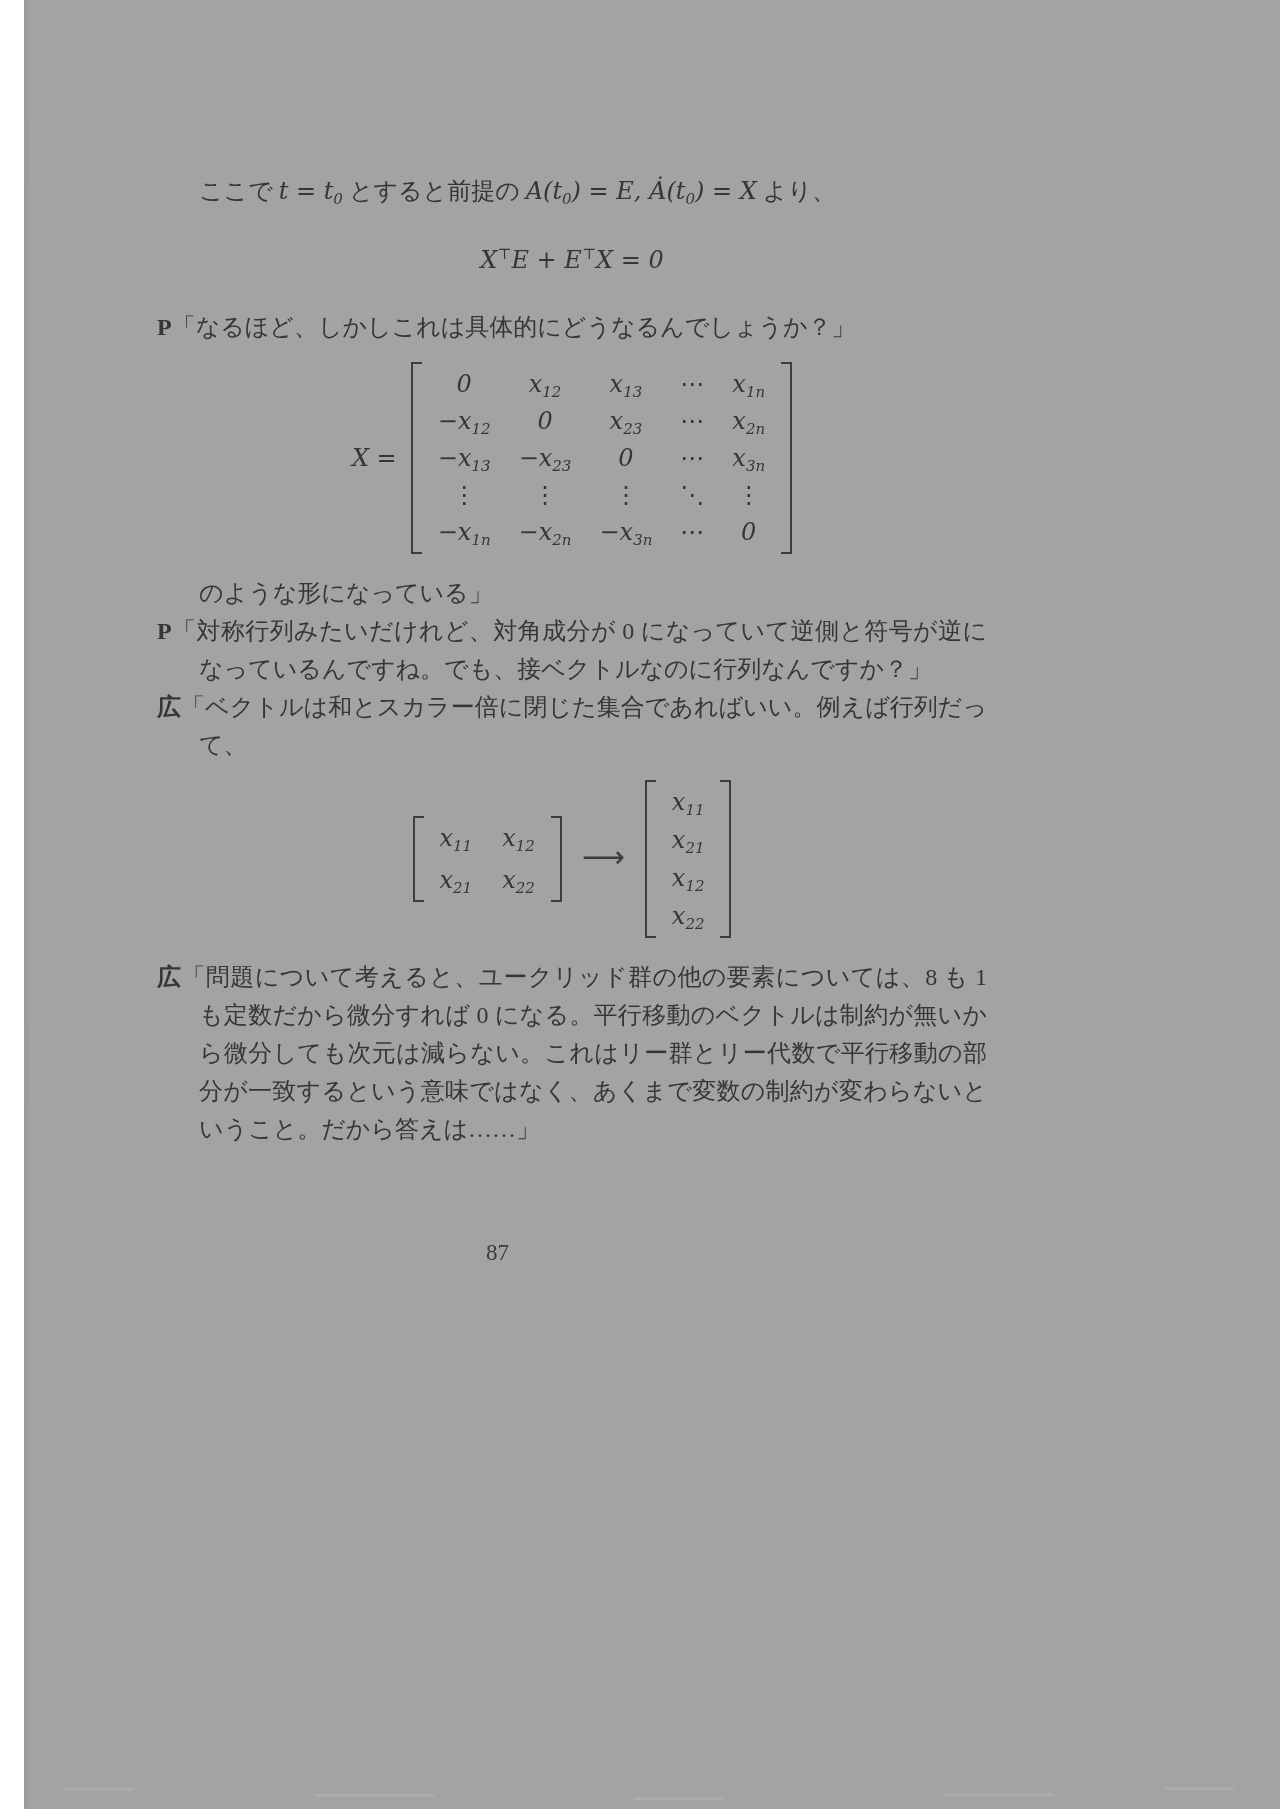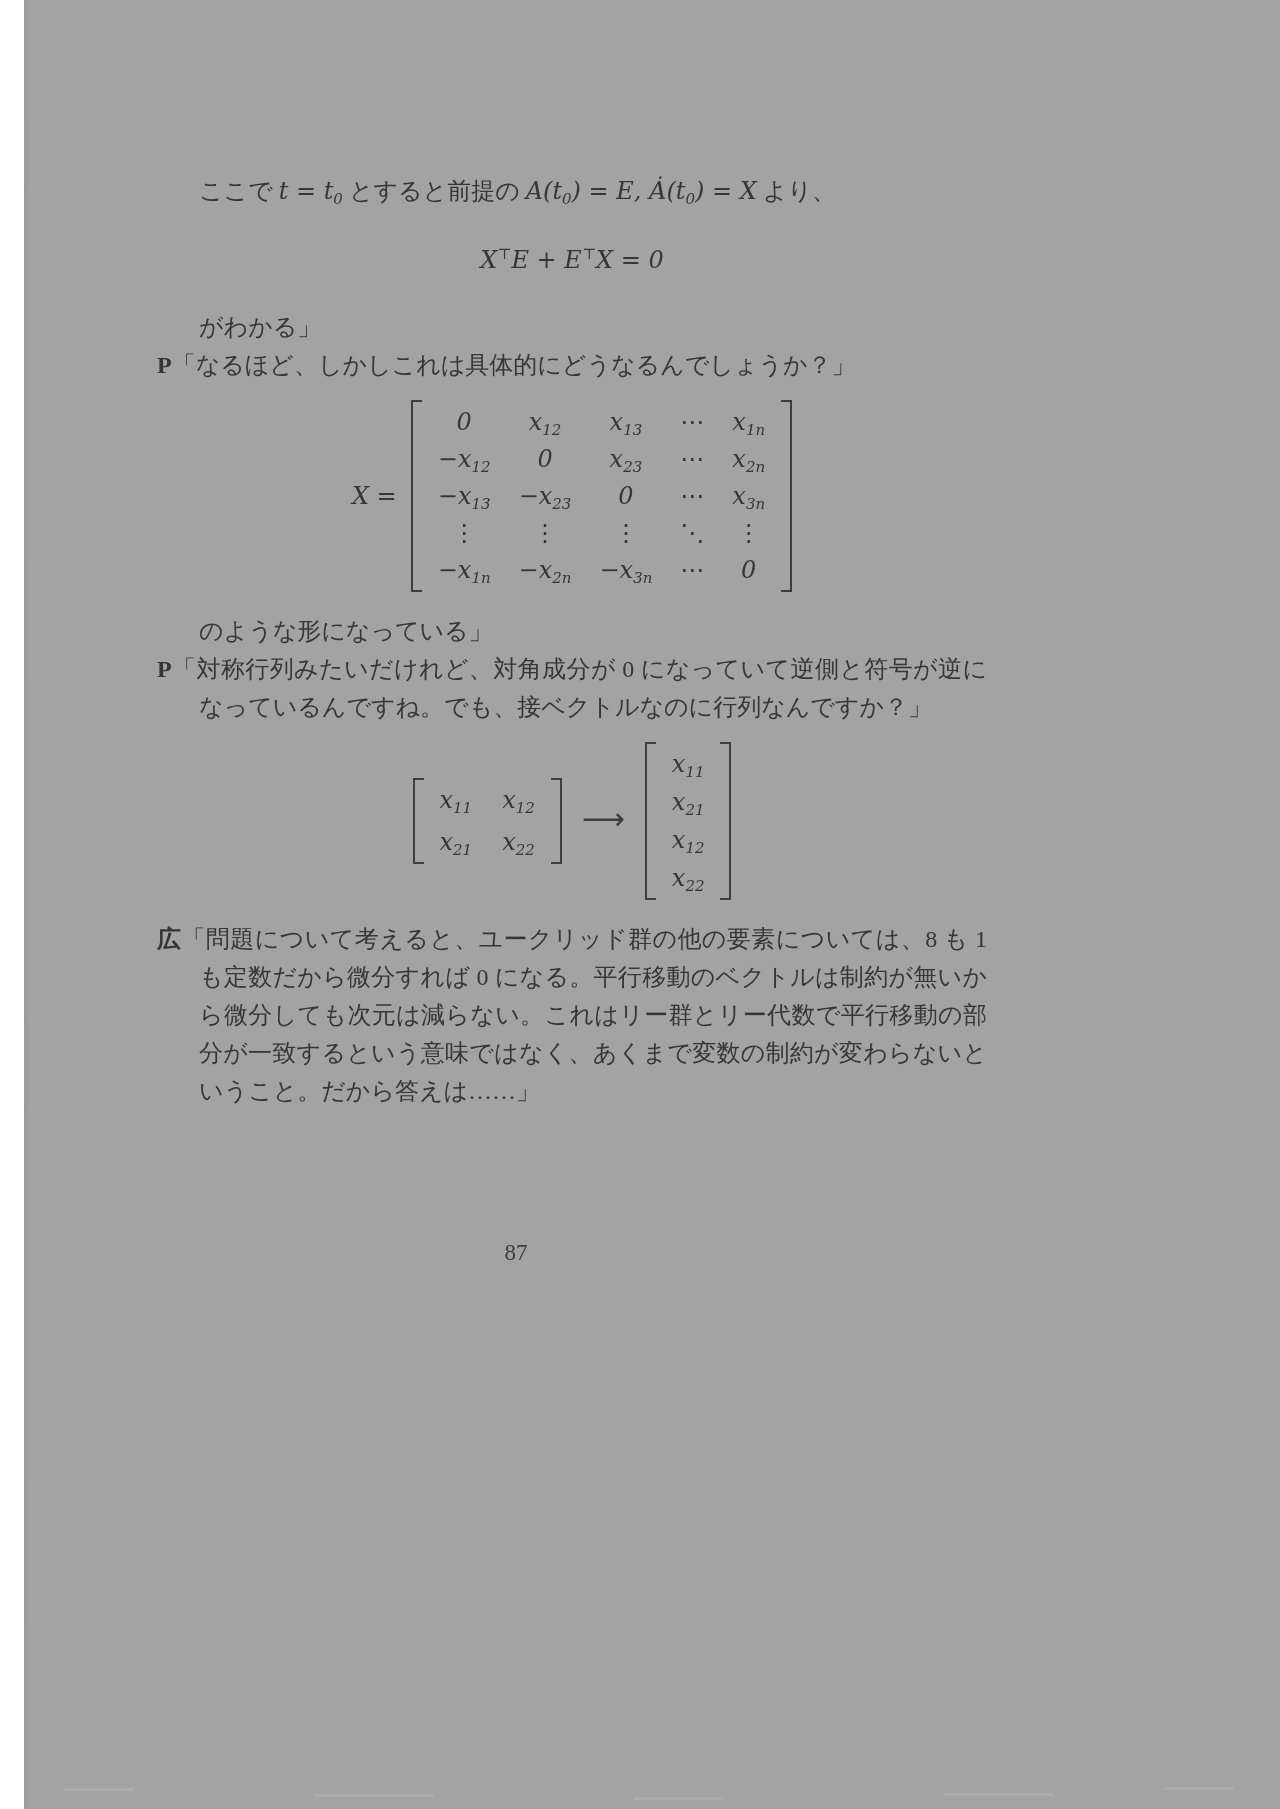--- a/index.html
+++ b/index.html
@@ -54,21 +54,21 @@
   }
   .g5{grid-template-columns:repeat(5,auto);column-gap:28px;row-gap:13px;}
   .g2{grid-template-columns:repeat(2,auto);column-gap:30px;row-gap:18px;}
   .g1{grid-template-columns:auto;row-gap:14px;}
   .arrow{
     font-family:"DejaVu Sans",sans-serif;
     font-size:30px;margin:0 20px;color:#3d3d3d;position:relative;top:-2px;
   }
   .page-number{
     position:absolute;left:462px;top:1240px;width:60px;
-    text-align:center;font-size:23px;color:#3c3c3c;
+    font-size:23px;color:#3c3c3c;
   }
 </style>
 </head>
 <body>
 
 <div class="page">
 
   <div class="edge-left"></div>
   <div class="edge-tick" style="left:2px;top:120px;width:3px;height:70px;"></div>
   <div class="edge-tick" style="left:1px;top:560px;width:3px;height:120px;"></div>
@@ -81,21 +81,20 @@
   <div class="bottom-mark" style="left:1140px;top:1787px;width:70px;"></div>
 
   <div class="text-col">
 
     <p class="cont"><span>ここで </span><span class="mi">t = t</span><sub>0</sub><span> とすると前提の </span><span class="mi">A(t</span><sub>0</sub><span class="mi">) = E, </span><span class="mi">Ȧ(t</span><sub>0</sub><span class="mi">) = X</span><span> より、</span></p>
 
     <div class="disp disp-eq">
       <div class="eq-line mi"><span>X</span><sup>⊤</sup><span>E + E</span><sup>⊤</sup><span>X = 0</span></div>
     </div>
 
-    <p class="cont">がわかる」</p>
 
     <p class="dialog"><span class="spk">P</span><span>「なるほど、しかしこれは具体的にどうなるんでしょうか？」</span></p>
 
 
     <div class="disp disp-mtx">
       <span class="mtx-wrap">
         <span class="mi mtx-lhs">X =</span>
         <span class="mtx">
           <span class="br br-l"></span>
           <span class="mtx-grid g5 mi">
@@ -127,20 +126,21 @@
           </span>
           <span class="br br-r"></span>
         </span>
       </span>
     </div>
 
     <p class="cont">のような形になっている」</p>
 
     <p class="dialog"><span class="spk">P</span><span>「対称行列みたいだけれど、対角成分が 0 になっていて逆側と符号が逆になっているんですね。でも、接ベクトルなのに行列なんですか？」</span></p>
 
+    <p class="dialog"><span class="spk">広</span><span>「ベクトルは和とスカラー倍に閉じた集合であればいい。例えば行列だって、</span></p>
 
     <div class="disp disp-mtx">
       <span class="mtx-wrap">
         <span class="mtx">
           <span class="br br-l"></span>
           <span class="mtx-grid g2 mi">
             <span><span>x</span><sub>11</sub></span>
             <span><span>x</span><sub>12</sub></span>
             <span><span>x</span><sub>21</sub></span>
             <span><span>x</span><sub>22</sub></span>

